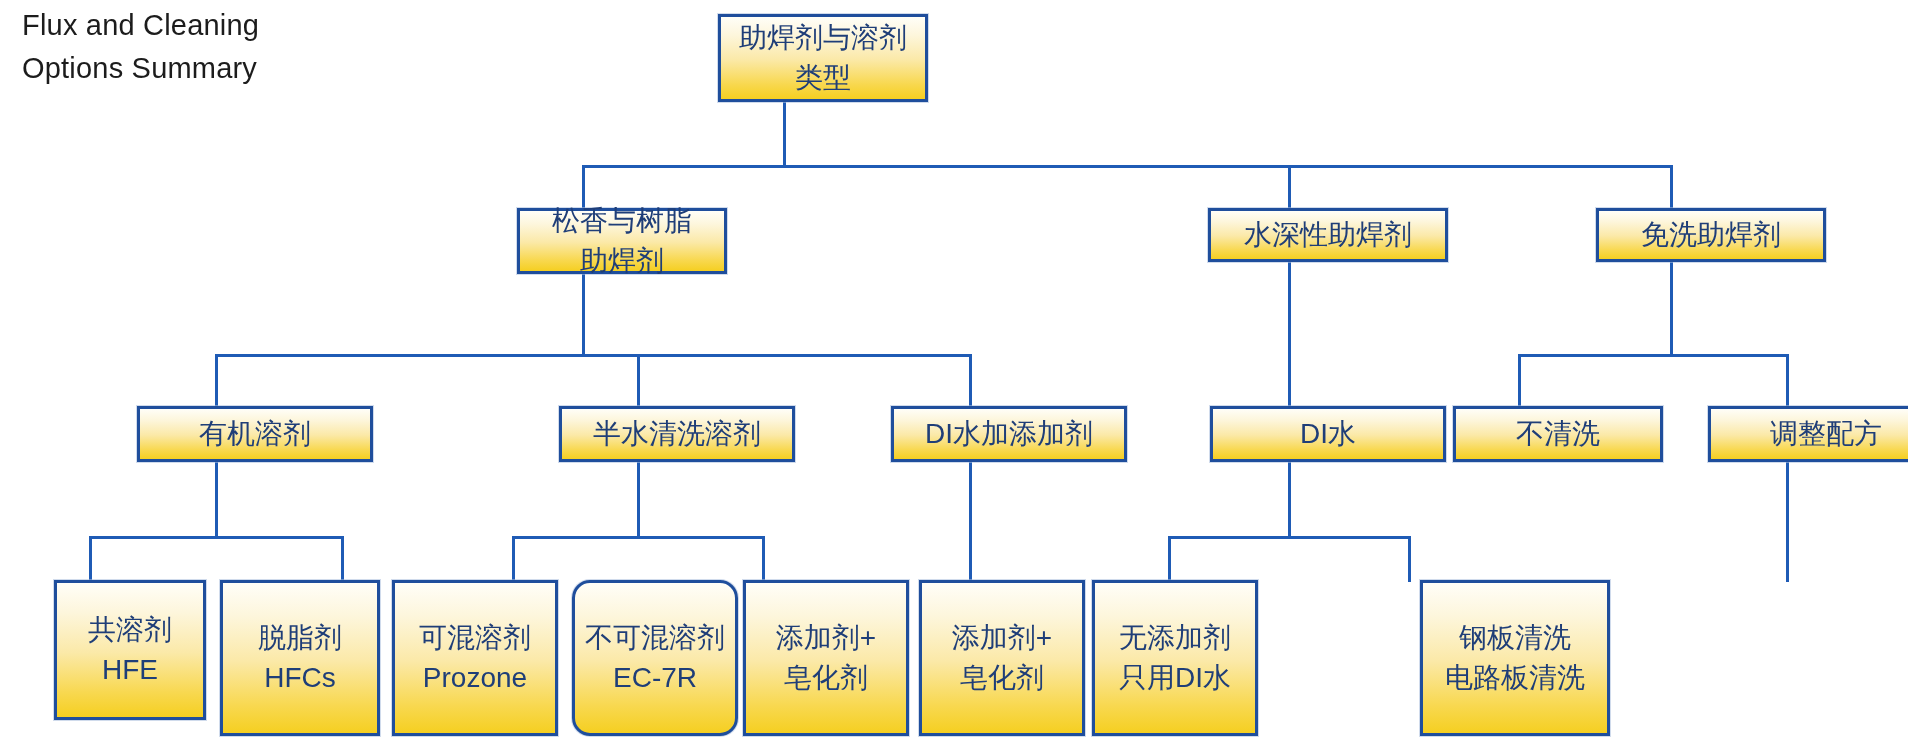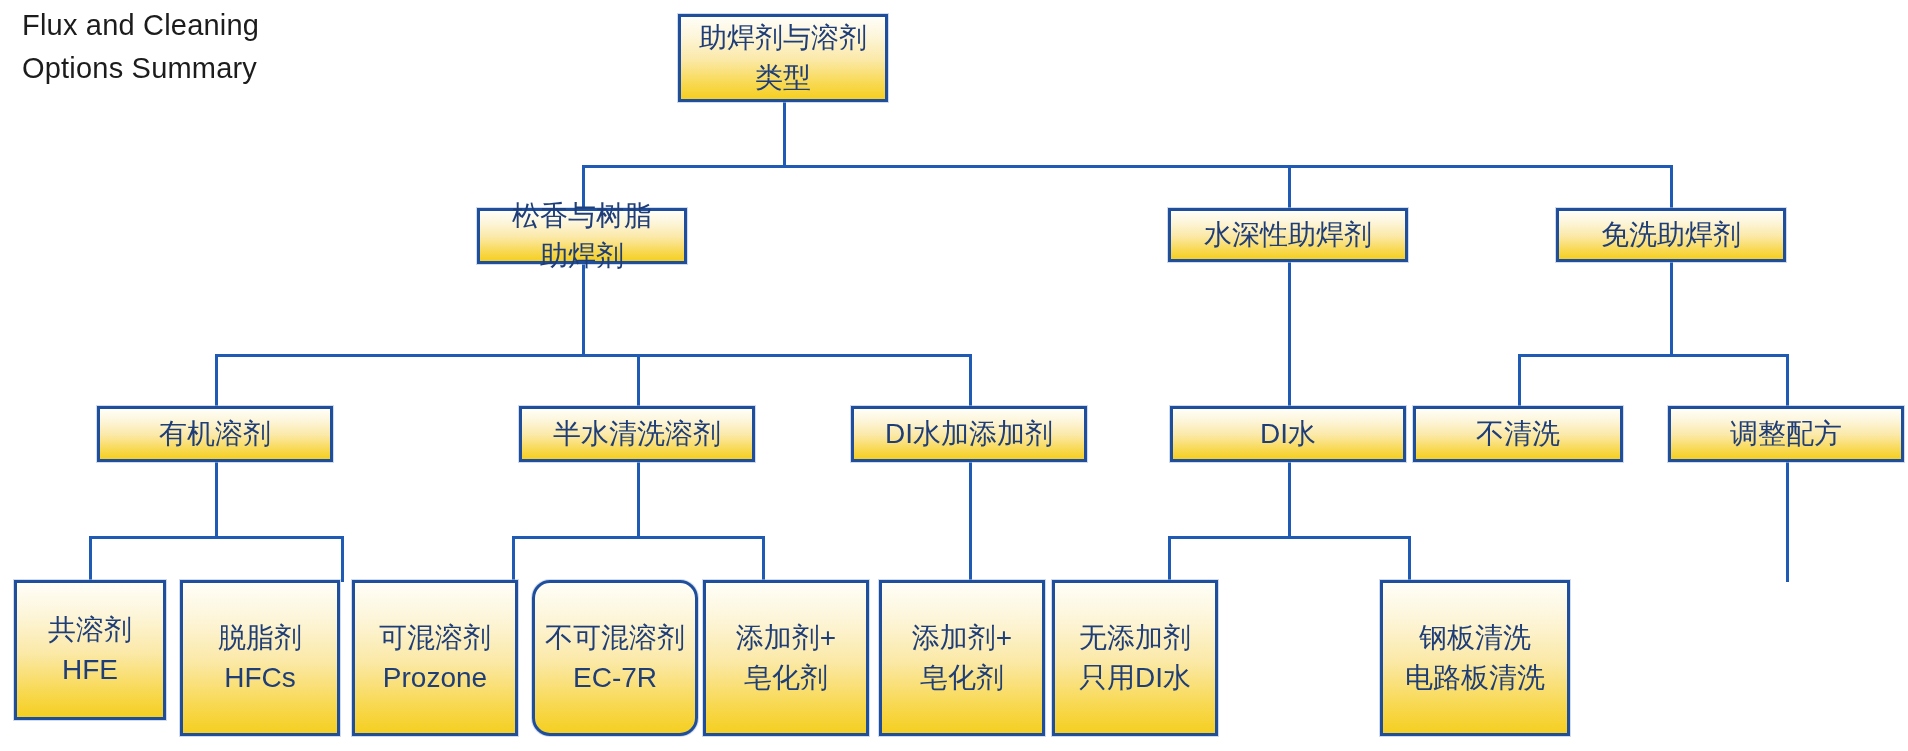--- a/index.html
+++ b/index.html
@@ -50,20 +50,21 @@
     display: flex;
     align-items: center;
     justify-content: center;
     text-align: center;
     font-size: 28px;
     line-height: 34px;
     font-weight: 400;
     white-space: pre-line;
     box-shadow: 0 0 0 1px rgba(170,190,220,0.55);
     z-index: 3;
+    margin-left: 40px;
   }
   .node.tall {
     font-size: 28px;
     line-height: 40px;
   }
 
   
   .edge {
     position: absolute;
     background: #1f5bb5;
@@ -114,21 +115,21 @@
   <div class="edge v" style="left:1288px; top:458px; height:80px;"></div>
   <div class="edge h" style="left:1168px; top:536px; width:243px;"></div>
   <div class="edge v" style="left:1168px; top:536px; height:46px;"></div>
   <div class="edge v" style="left:1408px; top:536px; height:46px;"></div>
 
   <div class="edge v" style="left:1786px; top:458px; height:124px;"></div>
 
   <div class="node tall" style="left:678px; top:14px; width:210px; height:88px;">助焊剂与溶剂
 类型</div>
 
-  <div class="node tall" style="left:477px; top:208px; width:210px; height:56px;">松香与树脂
+  <div class="node tall" style="left:477px; top:208px; width:210px; height:66px;">松香与树脂
 助焊剂</div>
   <div class="node" style="left:1168px; top:208px; width:240px; height:54px;">水深性助焊剂</div>
   <div class="node" style="left:1556px; top:208px; width:230px; height:54px;">免洗助焊剂</div>
 
   <div class="node" style="left:97px; top:406px; width:236px; height:56px;">有机溶剂</div>
   <div class="node" style="left:519px; top:406px; width:236px; height:56px;">半水清洗溶剂</div>
   <div class="node" style="left:851px; top:406px; width:236px; height:56px;">DI水加添加剂</div>
   <div class="node" style="left:1170px; top:406px; width:236px; height:56px;">DI水</div>
   <div class="node" style="left:1413px; top:406px; width:210px; height:56px;">不清洗</div>
   <div class="node" style="left:1668px; top:406px; width:236px; height:56px;text-align:right;">调整配方</div>

